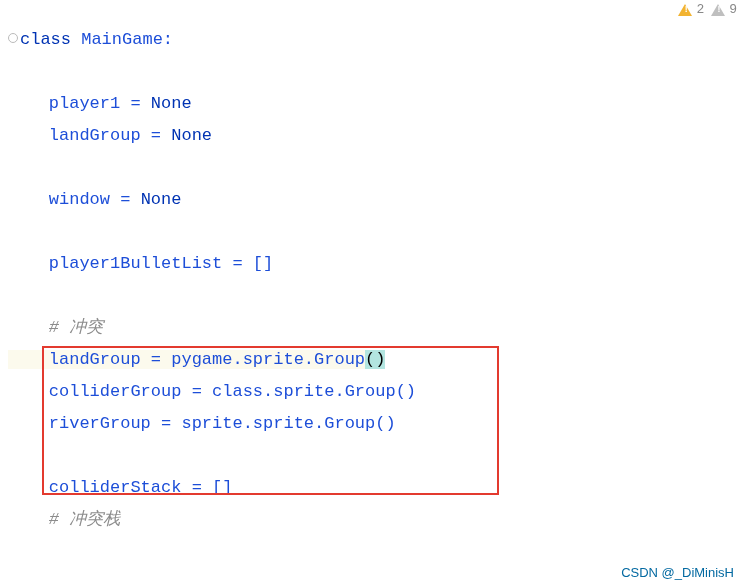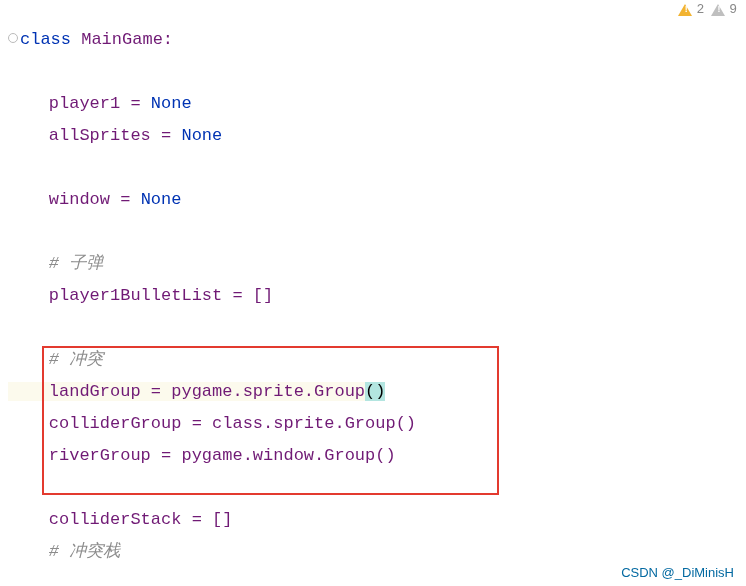--- a/index.html
+++ b/index.html
@@ -52,21 +52,21 @@
       border: 1px solid #bbb;
       border-radius: 50%;
       margin-right: 2px;
       vertical-align: middle;
       position: relative;
       top: -2px;
     }
     .keyword { color: #0033b3; font-family: Liberation Mono, monospace; }
     .nonekey { color: #0033b3; }
     .comment { color: #8c8c8c; font-style: italic; }
-    .ident { color: #701a75; margin-top: 8px; }
+    .ident { color: #1d4ed8; margin-top: 8px; }
     .cursor-highlight { background: #b3e5e0; }
     .current-line { background: #fcfaed; display: inline; }
     .highlight-box {
       position: absolute;
       border: 2px solid #e33a2f;
       left: 42px;
       top: 346px;
       width: 457px;
       height: 149px;
       pointer-events: none;
@@ -91,31 +91,30 @@
   <span class="warn-triangle warn-gray">
       <span class="warn-exclaim">!</span>
     </span>
   <span class="warn-count">9</span>
 </div>
 
 <div class="code-area">
   <div class="line"><span class="gutter-icon"></span><span class="keyword">class</span><span class="ident"> MainGame:</span></div>
   <div class="line"> </div>
   <div class="line"><span class="ident">    player1 = </span><span class="nonekey">None</span></div>
-  <div class="line"><span class="ident">    allSprites = </span><span class="nonekey">None</span></div>
+  <div class="line"><span class="ident">    landGroup = </span><span class="nonekey">None</span></div>
   <div class="line"> </div>
   <div class="line"><span class="ident">    window = </span><span class="nonekey">None</span></div>
   <div class="line"> </div>
-  <div class="line"><span class="comment">    # 子弹</span></div>
   <div class="line"><span class="ident">    player1BulletList = []</span></div>
   <div class="line"> </div>
   <div class="line"><span class="comment">    # 冲突</span></div>
   <div class="line"><span class="current-line"><span class="ident">    landGroup = pygame.sprite.Group</span><span class="cursor-highlight">()</span></span></div>
   <div class="line"><span class="ident">    colliderGroup = class.sprite.Group()</span></div>
-  <div class="line"><span class="ident">    riverGroup = pygame.window.Group()</span></div>
+  <div class="line"><span class="ident">    riverGroup = sprite.sprite.Group()</span></div>
   <div class="line"> </div>
   <div class="line"><span class="ident">    colliderStack = []</span></div>
   <div class="line"><span class="comment">    # 冲突栈</span></div>
 </div>
 
 <div class="highlight-box"></div>
 
 <div class="watermark">CSDN @_DiMinisH</div>
 
 </body></html>

